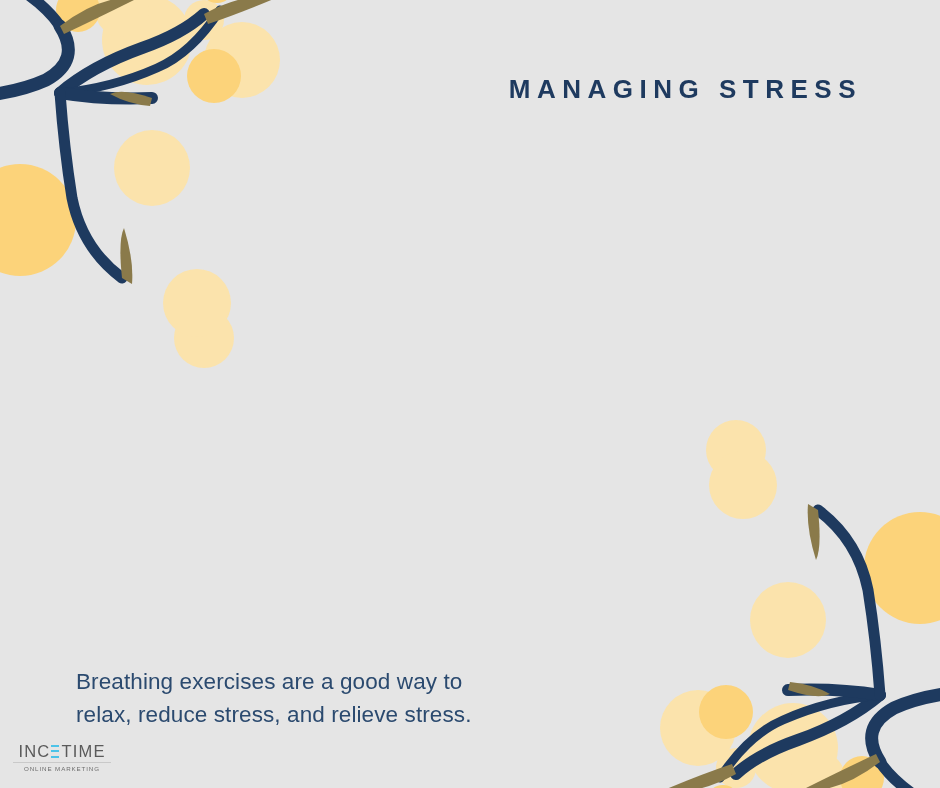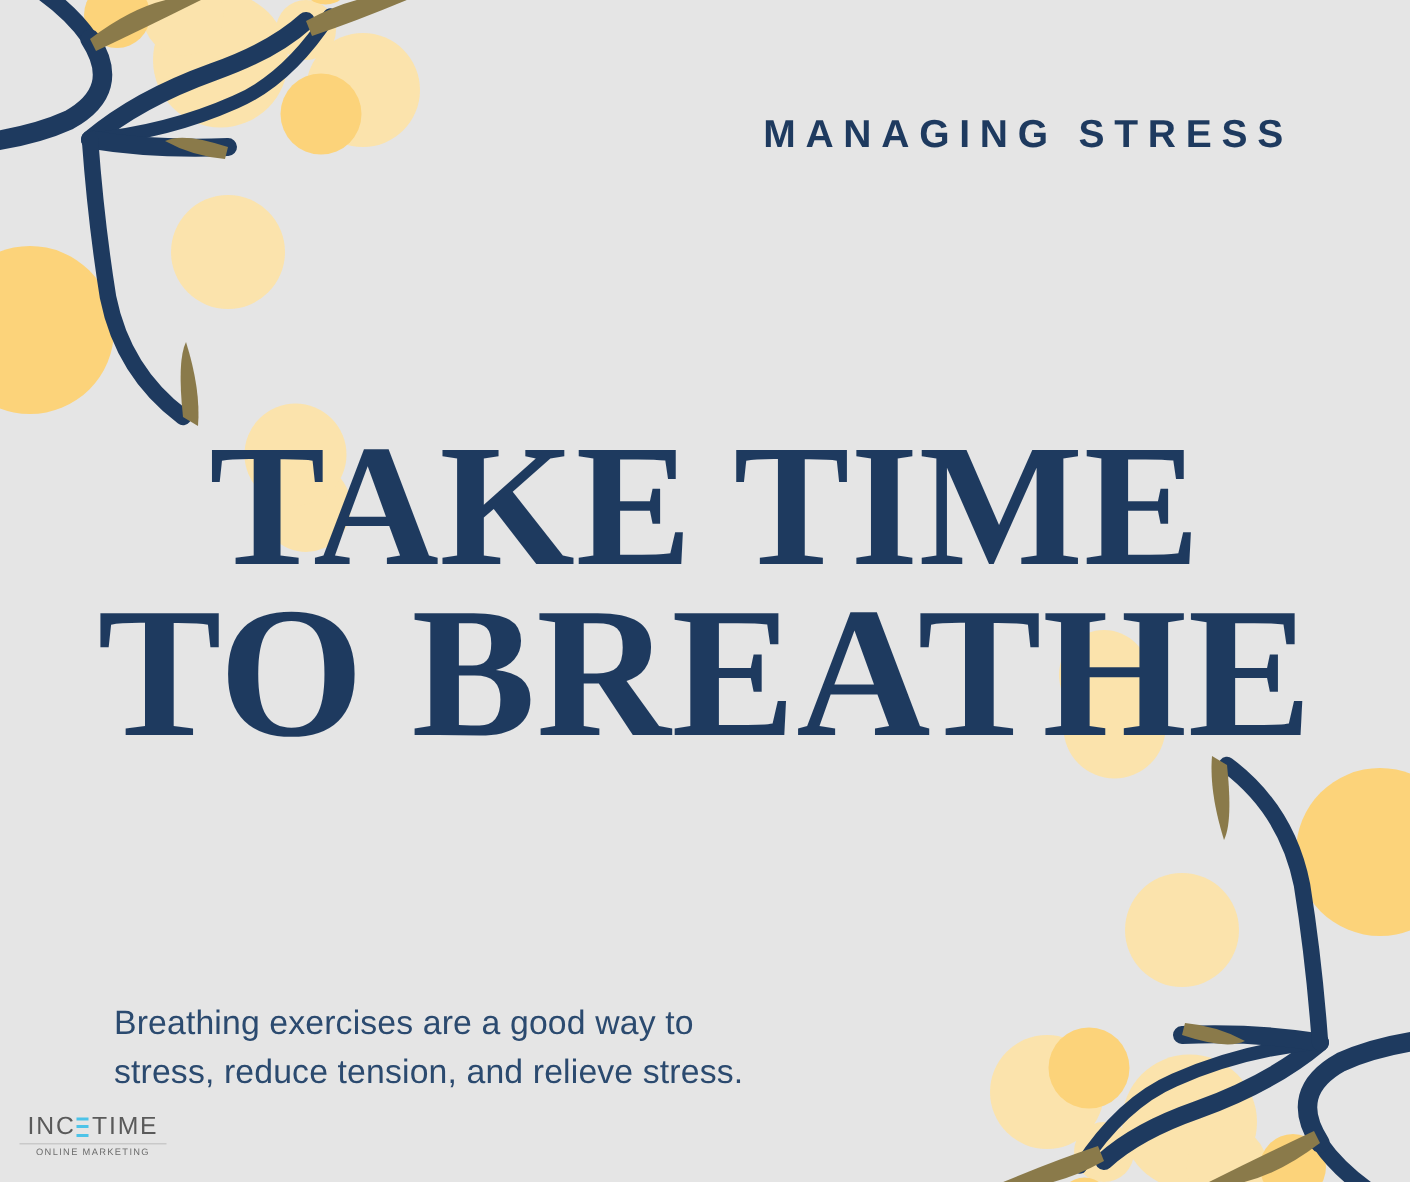--- a/index.html
+++ b/index.html
@@ -217,28 +217,24 @@
       <path d="M 118 78 Q 160 46 196 50 Q 156 70 122 86 Z"></path>
       <path d="M 262 66 Q 302 44 334 50 Q 296 66 266 76 Z"></path>
       <path d="M 210 150 Q 180 140 168 146 Q 186 156 208 158 Z"></path>
       <path d="M 50 248 Q 22 240 8 244 Q 26 254 48 256 Z"></path>
       <path d="M 180 330 Q 176 292 182 280 Q 192 312 190 336 Z"></path>
     </g>
   </svg>
 
   <div id="kicker">MANAGING STRESS</div>
 
-  <h1 id="headline">
-    <span class="hl-line hl-line-1">TAKE TIME</span>
-    <span class="hl-line hl-line-2">TO BREATHE</span>
-  </h1>
 
   <p id="body-copy">
     <span class="copy-line">Breathing exercises are a good way to</span>
-    <span class="copy-line">stress, reduce tension, and relieve stress.</span>
+    <span class="copy-line">relax, reduce stress, and relieve stress.</span>
   </p>
 
   <div id="logo">
     <div id="logo-wordmark">
       <span class="lw">INC</span>
       <span class="logo-e">
         <i></i>
           <i></i>
           <i></i>
       </span>

